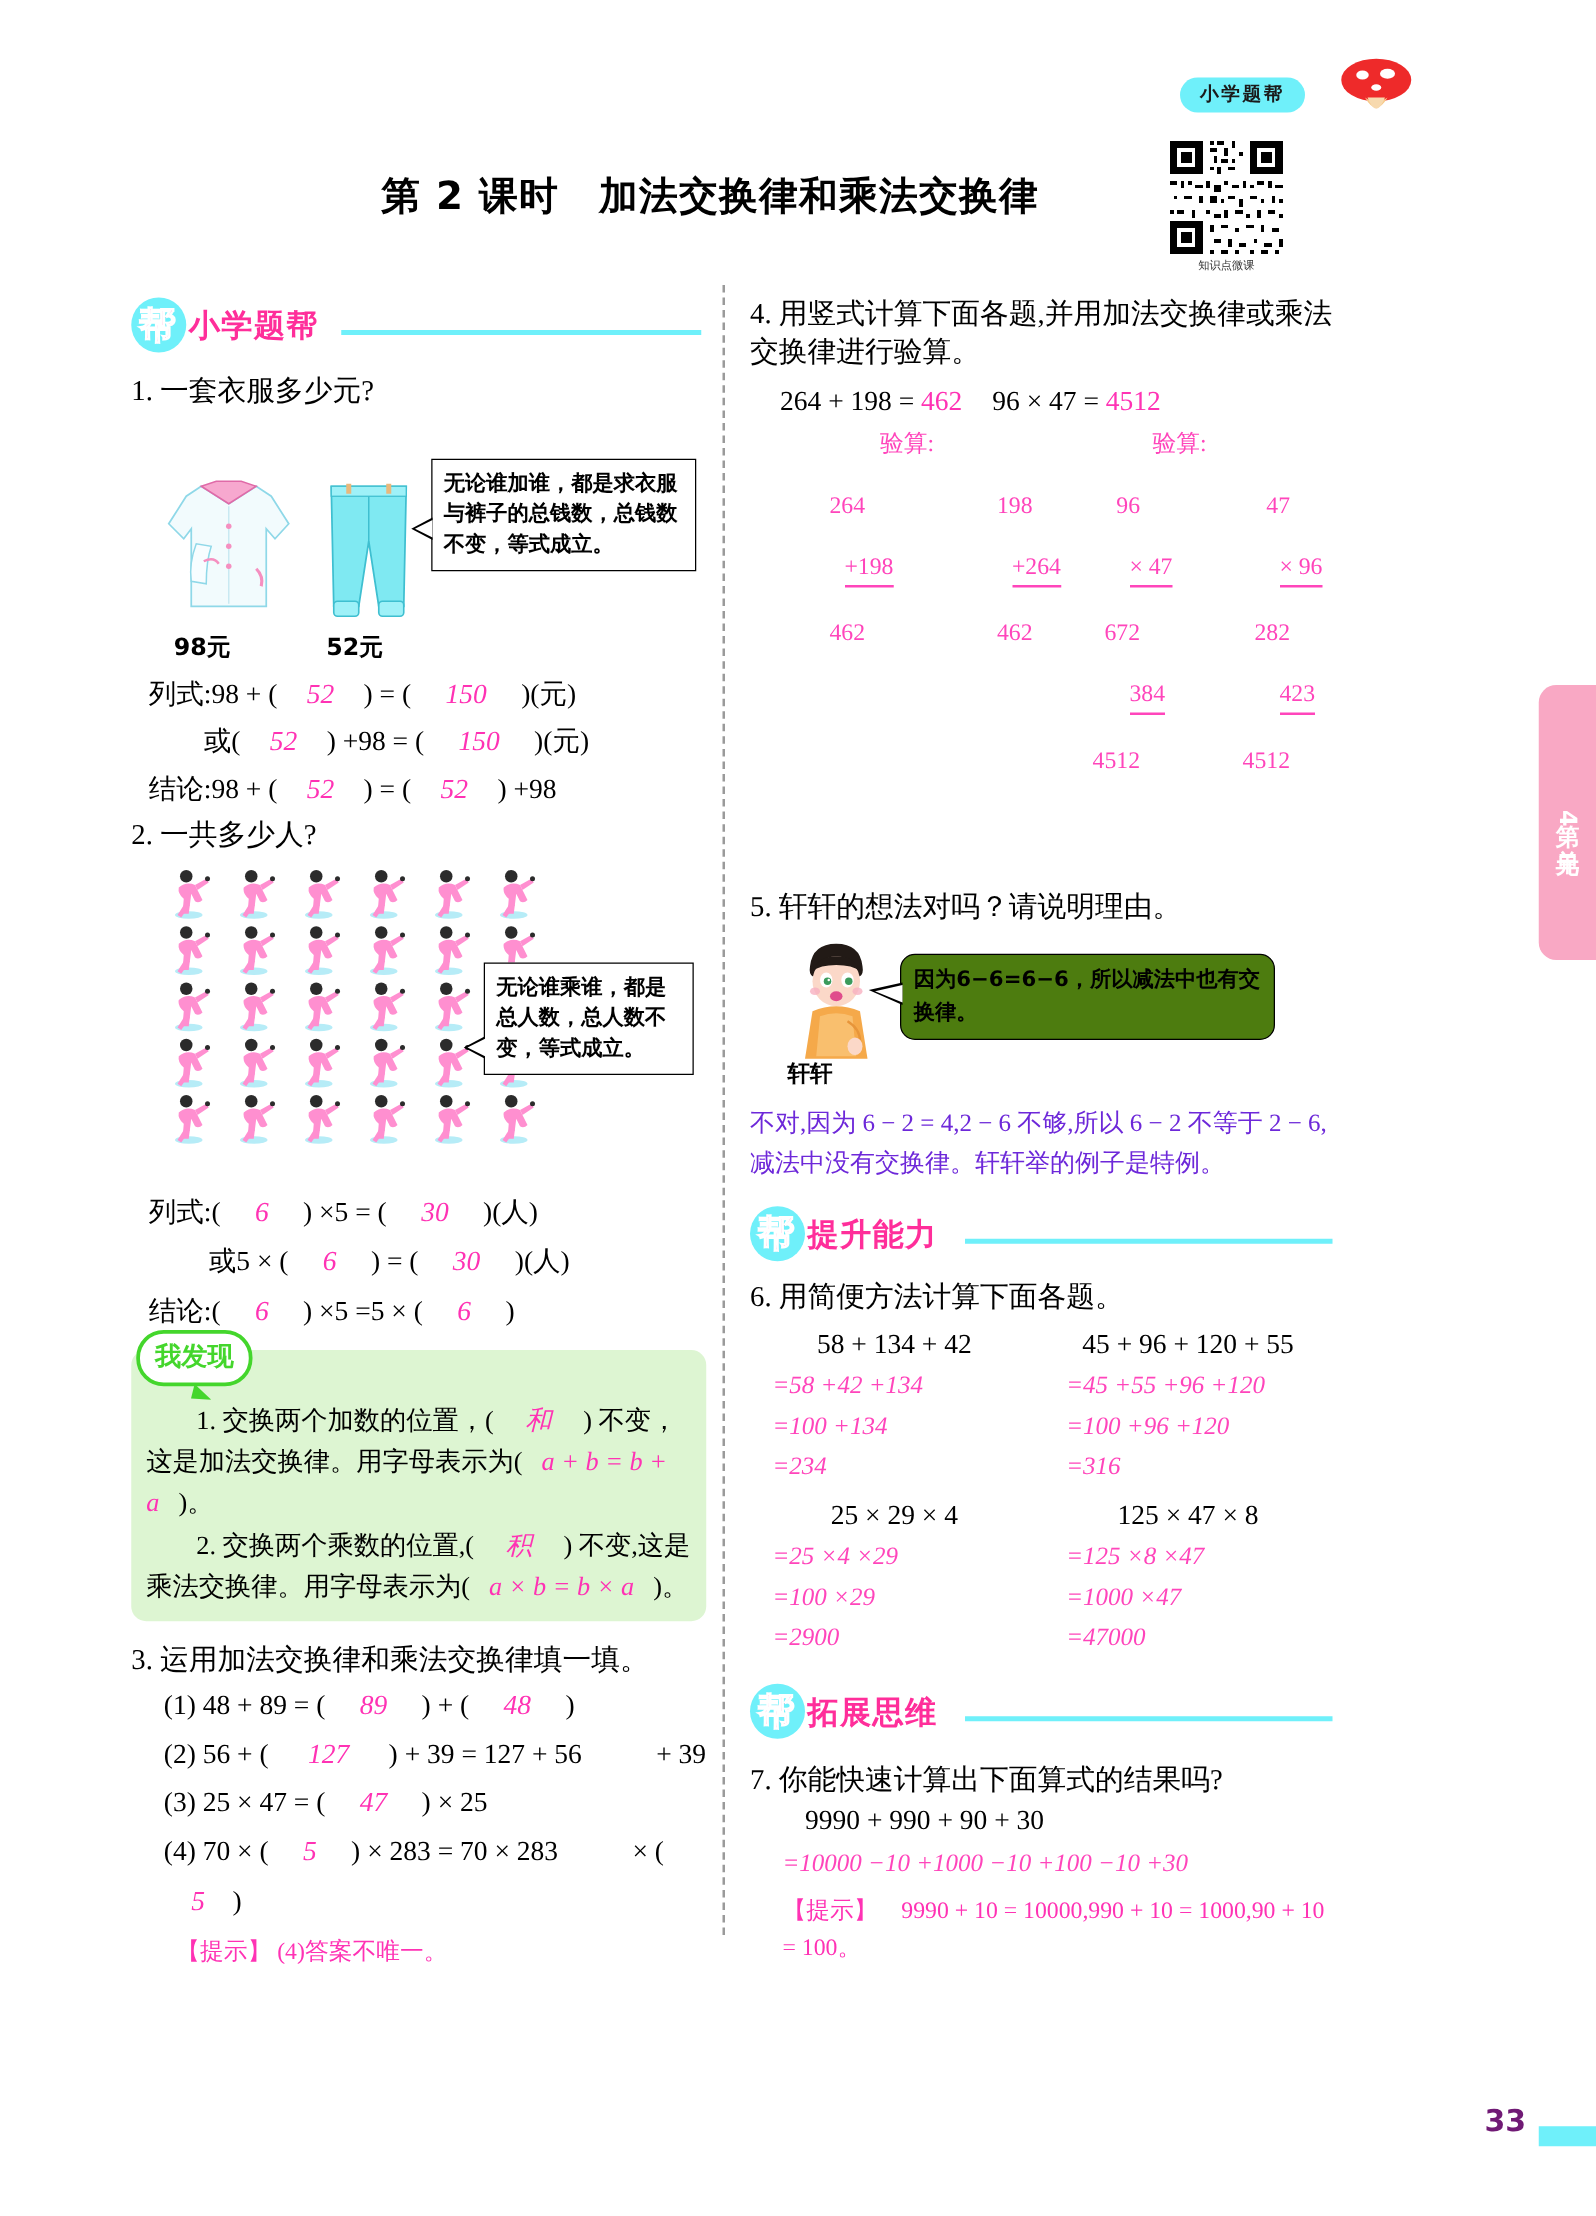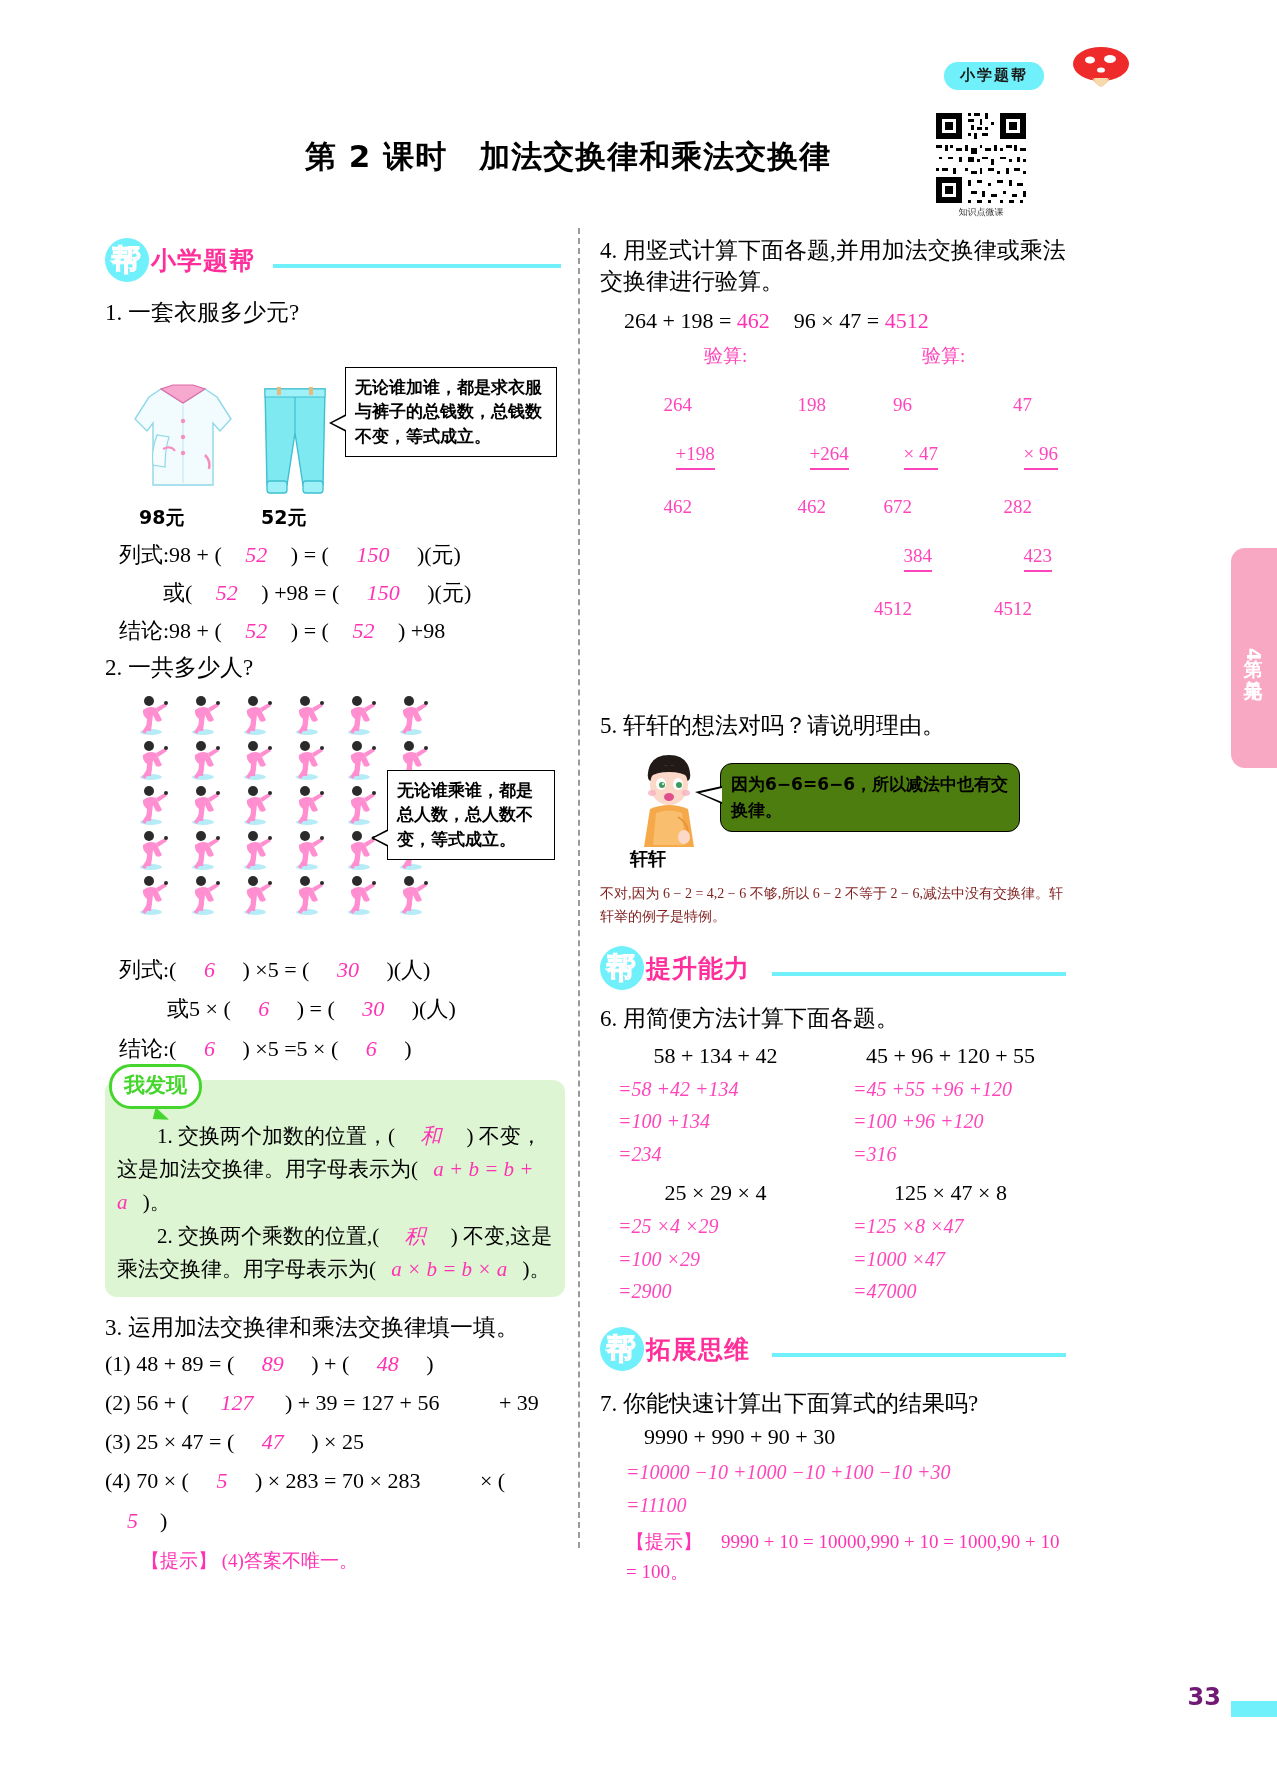--- a/index.html
+++ b/index.html
@@ -165,21 +165,21 @@
     border-bottom: 12px solid transparent;
     border-right: 27px solid #000;
   }
   .bubble-box .btail::after {
     content: ''; position: absolute; left: 5px; top: -4px;
     width: 0; height: 0;
     border-top: 5px solid transparent;
     border-bottom: 9px solid transparent;
     border-right: 22px solid #fff;
   }
-  .hwpara { color: #7f1d1d; font-size: 14px; line-height: 1.6; font-family: "Liberation Serif", serif; }
+  .hwpara { color: #6d28d9; font-size: 20px; line-height: 1.6; font-family: "Liberation Serif", serif; }
 
   
   .calcgrid { display: flex; gap: 40px; margin-top: 8px; }
   .calccol { width: 195px; }
   .calchead { font-size: 22px; text-align: center; margin-bottom: 4px; }
   .calcstep { color: #ff45bb; font-size: 20px; line-height: 1.62; font-style: italic; }
 
   
   .pagenum {
     position: absolute; right: 56px; bottom: 62px;
@@ -651,21 +651,21 @@
         <span class="blank" style="padding:0 10px;">a × b = b × a</span>
         <span>)。</span>
       </div>
     </div>
 
     <div class="q" style="margin-top:16px;">
       <span>3.</span>
       <span>运用加法交换律和乘法交换律填一填。</span>
     </div>
 
-    <div style="font-size:22px; line-height:1.78;">
+    <div style="margin-left:26px; font-size:22px; line-height:1.78;">
       <div>
         <span>(1)</span>
         <span>48 + 89 = (</span>
         <span class="blank" style="padding:0 22px;">89</span>
         <span>) + (</span>
         <span class="blank" style="padding:0 22px;">48</span>
         <span>)</span>
       </div>
       <div>
         <span>(2)</span>
@@ -827,20 +827,19 @@
       <div class="sectext">拓展思维</div>
       <div class="rule"></div>
     </div>
 
     <div class="q" style="margin-top:12px;">
       <span>7.</span>
       <span>你能快速计算出下面算式的结果吗?</span>
     </div>
     <div style="margin-left:44px; font-size:22px; margin-top:4px;">9990 + 990 + 90 + 30</div>
     <div class="calcstep" style="margin-left:26px; margin-top:6px;">=10000 −10 +1000 −10 +100 −10 +30</div>
-    <div class="calcstep" style="margin-left:26px;">=11100</div>
     <div class="tip" style="margin-left:26px; margin-top:6px; line-height:1.6;">【提示】　9990 + 10 = 10000,990 + 10 = 1000,90 + 10 = 100。</div>
   </div>
 
   <div class="footbar"></div>
   <div class="pagenum">33</div>
 
 </div>
 
 </body></html>

